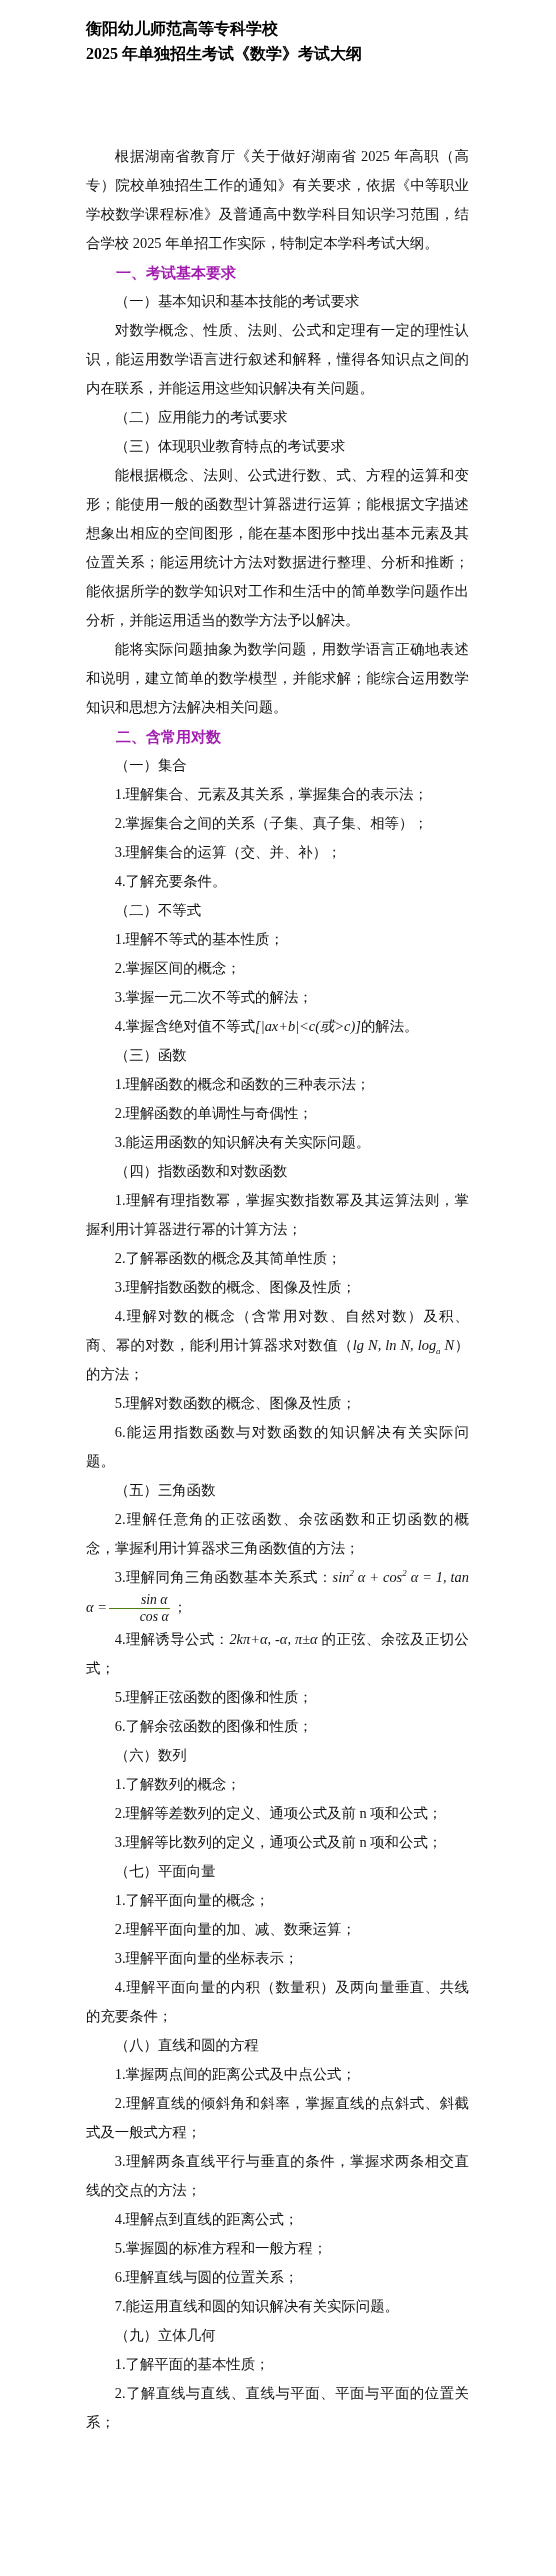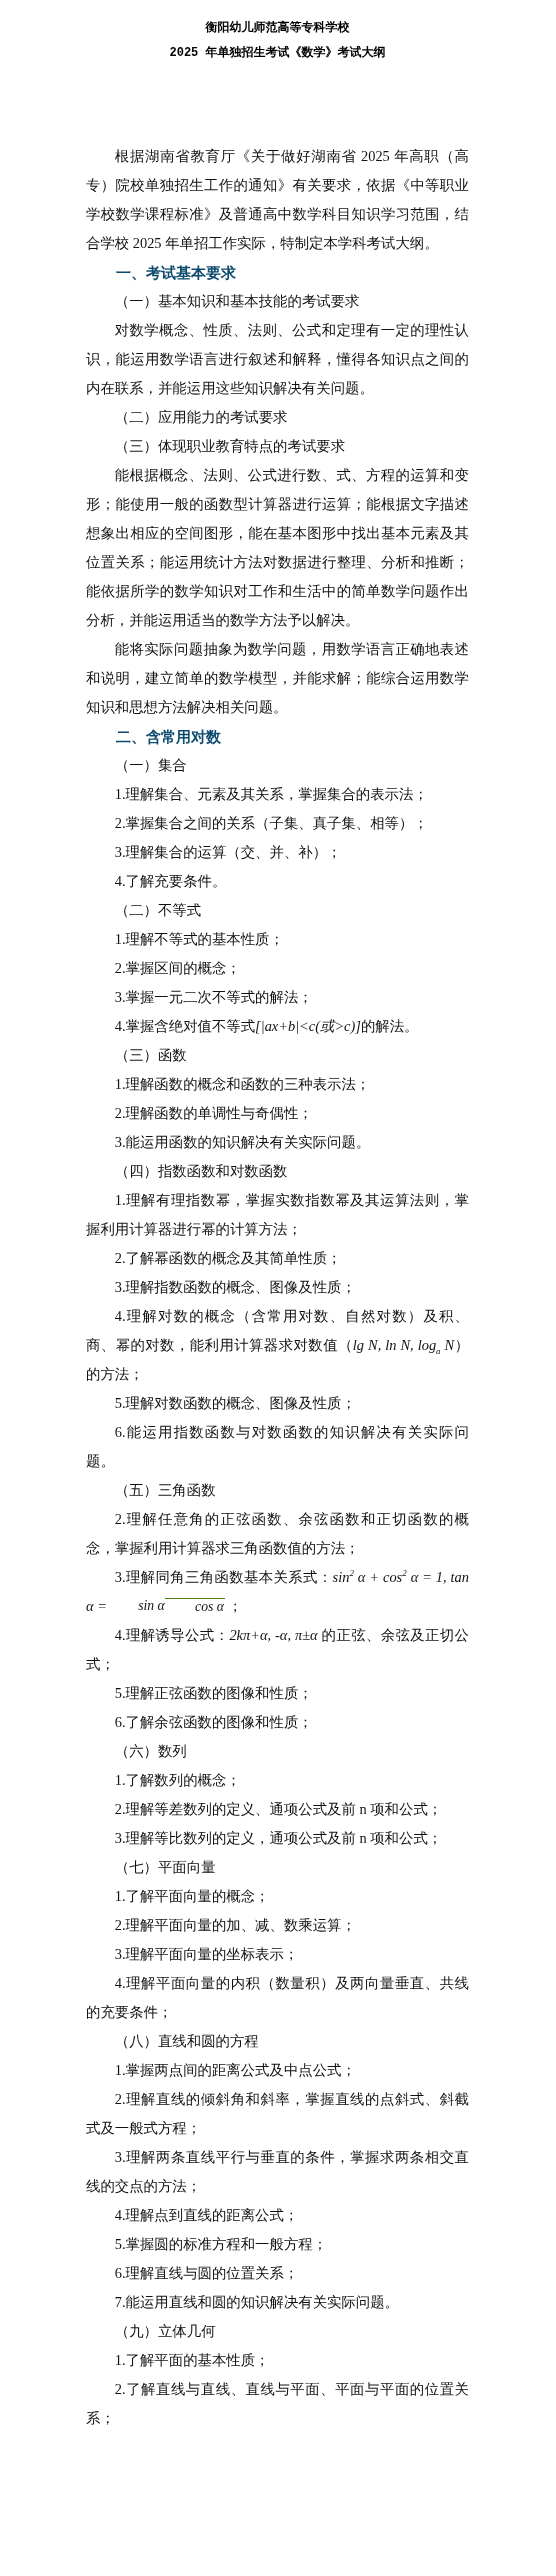--- a/index.html
+++ b/index.html
@@ -4,36 +4,36 @@
 <style>
   html,body{margin:0;padding:0;background:#ffffff;}
   .page{
     width:556px; min-height:3179px; box-sizing:border-box;
     padding:15.5px 87px 41px 86px;
     background:#ffffff; color:#111;
     font-family:"Liberation Serif","DejaVu Serif",serif;
     font-size:14.4px; line-height:29px;
   }
   .doc-title{
-    font-family:Liberation Mono, monospace;
-    font-weight:bold; font-size:12px; line-height:25px;
-    text-align:center; color:#000; margin:0;
+    font-family:Liberation Serif, serif;
+    font-weight:bold; font-size:16px; line-height:25px;
+    text-align:left; color:#000; margin:0;
   }
   p{margin:0; text-indent:2em; text-align:justify;}
   .intro{margin-top:76px;}
   .sec-h{
     font-family:"Liberation Sans","DejaVu Sans",sans-serif;
-    font-weight:bold; font-size:15px; color:#0c4a6e;
+    font-weight:bold; font-size:15px; color:#a21caf;
     margin:0; text-indent:2em; text-align:left;
   }
   .math{font-style:italic;}
   sup.e{font-size:0.62em; line-height:0;}
   sub.e{font-size:0.62em; line-height:0;}
   .frac{
-    display:inline-flex; flex-direction:row; text-align:center;
+    display:inline-flex; flex-direction:column; text-align:center;
     vertical-align:middle; line-height:1.2; font-style:italic;
     margin:0 2.6px; font-size:0.95em;
   }
   .frac .den{border-top:1px solid #4d7c0f; padding:0 1.5px;}
 </style>
 </head>
 <body>
 
 <div class="page">
 

